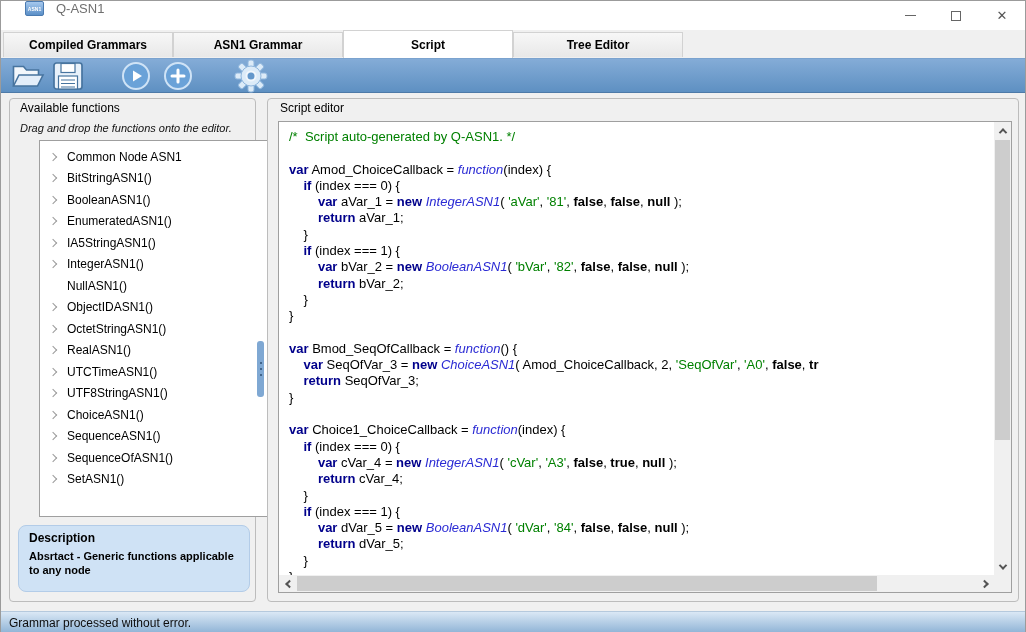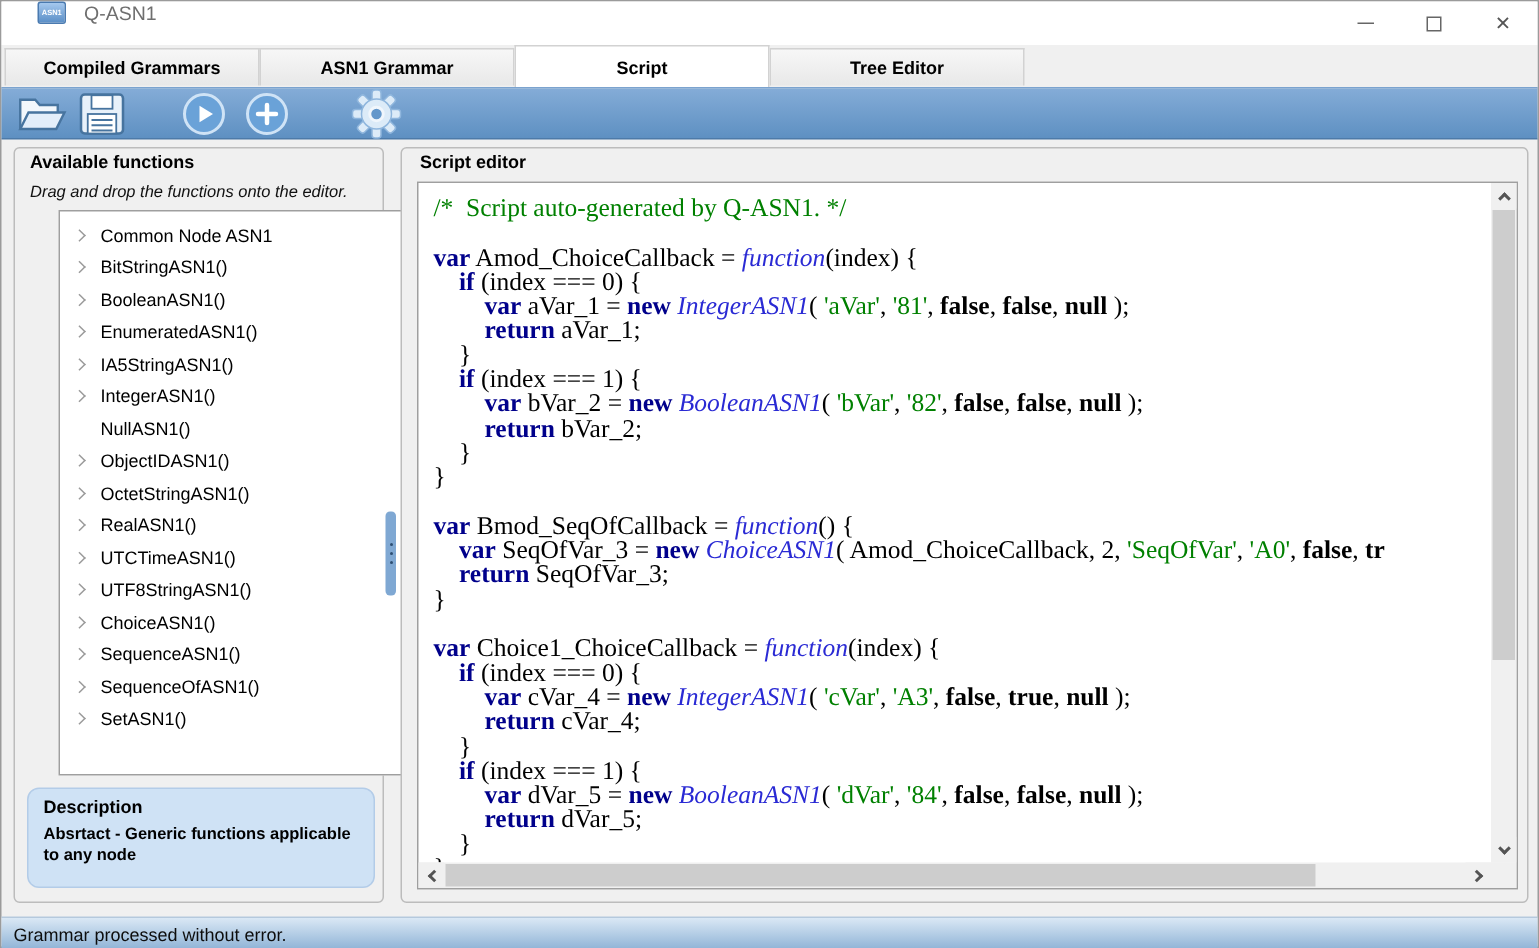--- a/index.html
+++ b/index.html
@@ -33,39 +33,39 @@
   .tb-open { margin-left:7px; width:40px; }
   .tb-save { width:40px; }
   .tb-run  { margin-left:31px; width:34px; }
   .tb-add  { margin-left:8px;  width:34px; }
   .tb-settings { margin-left:37px; width:38px; }
 
   
   .groupbox { position:absolute; top:97px; height:504px; border:1px solid #bcbcbc; border-radius:4px; background:#f0f0f0; }
   .gb-left  { left:8px;  width:247px; }
   .gb-right { left:266px; width:752px; }
-  .gb-title { position:absolute; left:10px; top:2px; font-size:12px; font-weight:bold; color:#000; }
+  .gb-title { position:absolute; left:10px; top:2px; font-size:12px; font-weight:normal; color:#000; }
 
   .hint { position:absolute; left:10px; top:23px; font-size:11px; font-style:italic; color:#111; }
 
   .fn-list { position:absolute; left:8px; top:41px; width:231px; height:377px; background:#fff; border:1px solid #9f9f9f; overflow:hidden; padding-top:5px;margin-left:21px; }
   .fn-row { display:flex; align-items:center; height:21.5px; padding-left:10px; font-size:12px; color:#000; }
   .chev { display:inline-block; width:6px; height:6px; border-top:1.5px solid #9a9a9a; border-right:1.5px solid #9a9a9a;
           transform:rotate(45deg); margin-right:11px; flex:0 0 auto; }
   .chev.hidden { visibility:hidden; }
 
   .desc-box { position:absolute; left:8px; top:426px; width:232px; height:67px; background:#cfe2f5;
               border:1px solid #b3cce8; border-radius:8px; padding:5px 10px; }
   .desc-title { font-size:12px; font-weight:bold; color:#000; }
   .desc-text { font-size:11px; color:#000; margin-top:5px; line-height:1.25;font-weight:bold; }
 
   
   .editor { position:absolute; left:10px; top:22px; width:734px; height:472px; background:#fff; border:1px solid #9f9f9f; overflow:hidden; }
   .code-area { position:absolute; left:0; top:0; right:17px; bottom:17px; overflow:hidden; padding:7px 0 0 10px;
-               font-family:Liberation Serif, serif; font-size:17px; }
+               font-family:Liberation Sans, sans-serif; font-size:13px; }
   .code-line { height:16.3px; white-space:pre; }
   .tok-p { color:#000; }
   .tok-k { color:#00008b; font-weight:bold; }
   .tok-t { color:#2a2ad4; font-style:italic; }
   .tok-s { color:#008000; }
   .tok-c { color:#008000; }
   .tok-b { color:#000; font-weight:bold; }
 
   
   .vscroll { position:absolute; top:0; right:0; bottom:17px; width:17px; background:#f0f0f0; z-index:3; }

